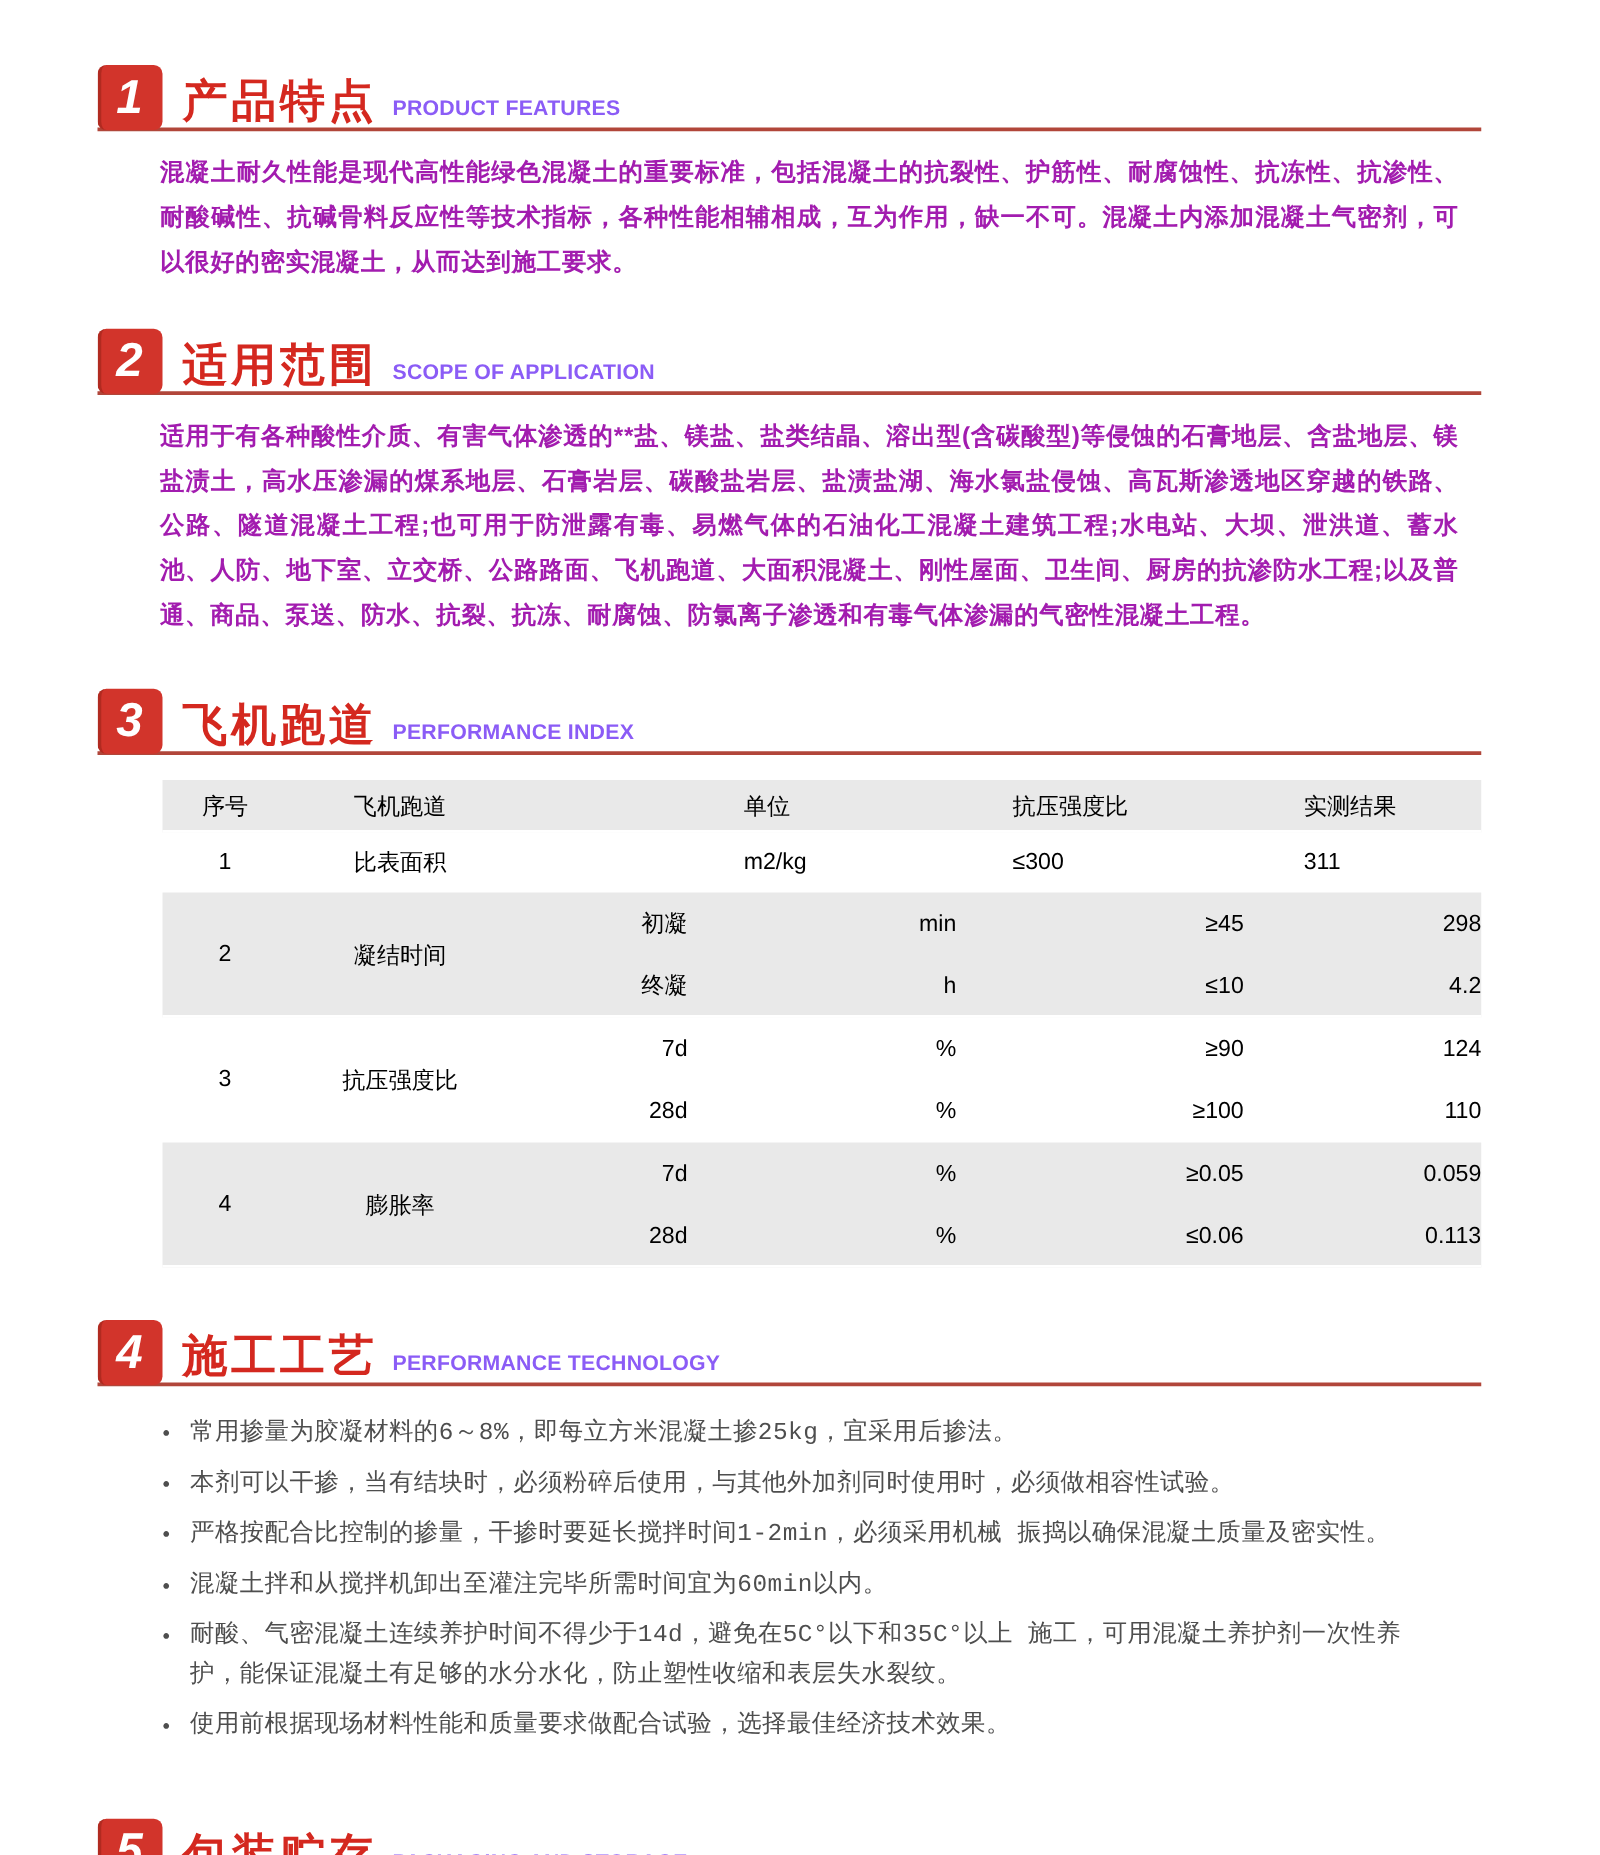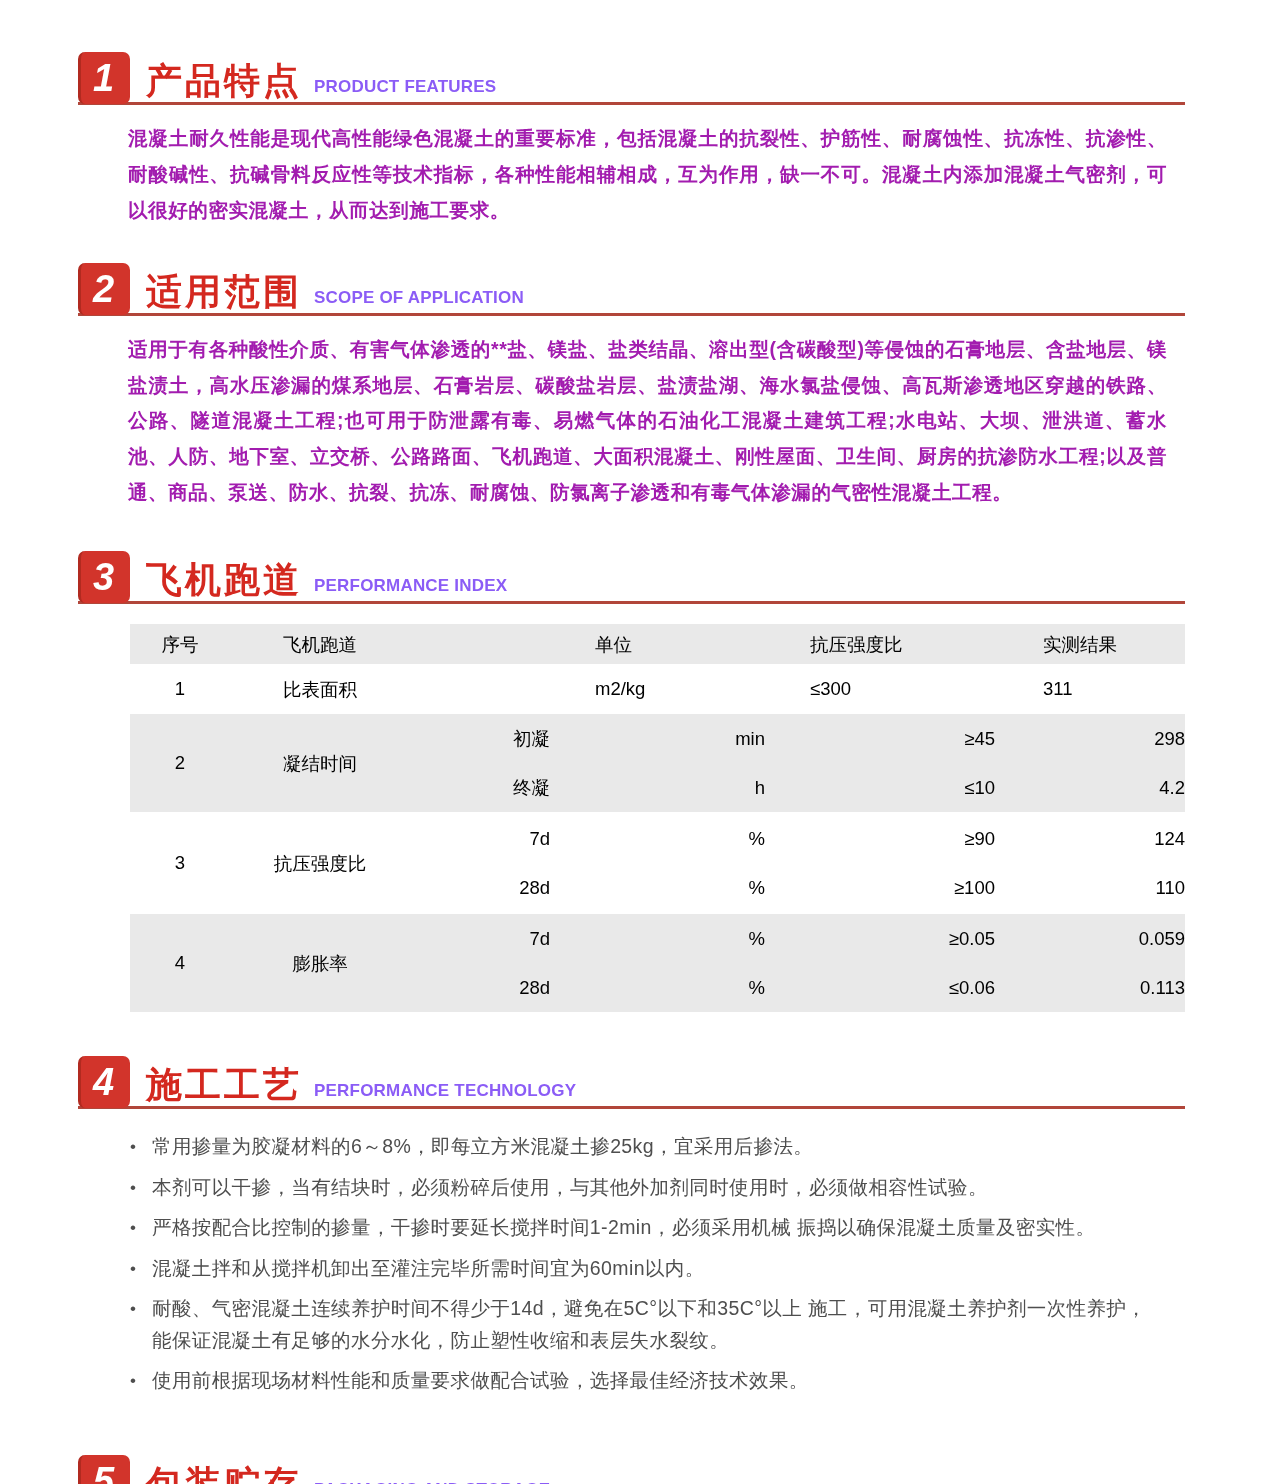--- a/index.html
+++ b/index.html
@@ -134,21 +134,21 @@
     letter-spacing: 0.4px;
     color: #4e4e4e;
     margin-bottom: 9px;
   }
   .dot {
     flex: 0 0 22px;
     color: #4e4e4e;
     font-size: 17px;
     padding-top: 2px;
   }
-  .b-text { flex: 1; }
+  .b-text { flex: 1; font-family: Liberation Mono, monospace; }
 </style>
 </head>
 <body>
 
 <div class="page">
 
   <section class="sec-1">
     <div class="sec-head">
       <div class="badge">
         <span>1</span>

